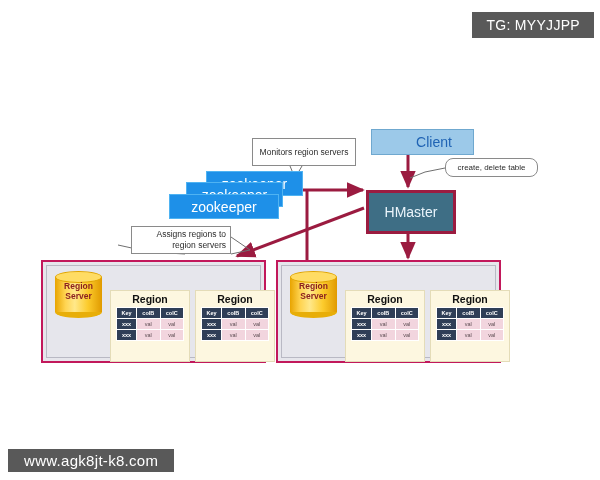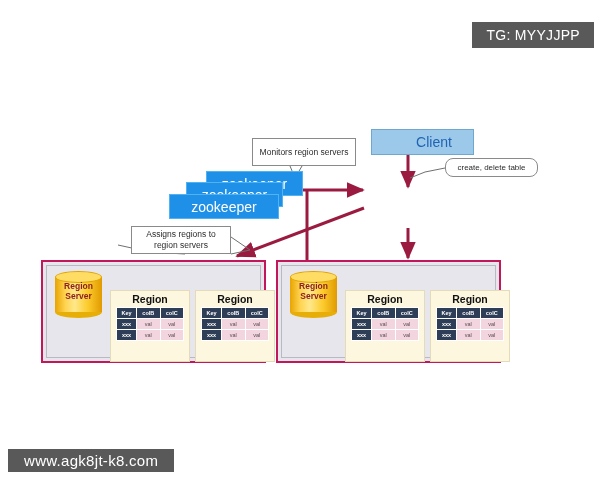--- a/index.html
+++ b/index.html
@@ -28,21 +28,20 @@
     display: flex;
     align-items: center;
     justify-content: center;
     letter-spacing: 0.3px;
   }
   #tg-watermark {
     right: 6px;
     top: 12px;
     padding: 5px 14px;
     font-size: 14px;
-    margin-top: 10px;
   }
   #site-watermark {
     left: 8px;
     bottom: 8px;
     padding: 3px 16px;
     font-size: 15px;
   }
 
   
   #diagram {
@@ -120,21 +119,21 @@
     display: flex;
     align-items: center;
     justify-content: center;
     text-align: center;
     padding: 2px 4px;
   }
   #callout-monitors { left: 252px; top: 138px; width: 104px; height: 28px; }
   #callout-create   { left: 445px; top: 158px; width: 93px; height: 19px;
                       font-size: 8px; border-radius: 8px; }
   #callout-assigns  { left: 131px; top: 226px; width: 100px; height: 28px;
-                      text-align: center; justify-content: flex-start; }
+                      text-align: right; justify-content: flex-start; }
 
   
   .rs-panel {
     position: absolute;
     top: 260px;
     width: 225px;
     height: 103px;
     background: #E6E6EC;
     border: 2px solid #C2185B;
     box-sizing: border-box;
@@ -280,20 +279,23 @@
       <span>zookeeper</span>
     </div>
     <div class="zk-box" id="zk-box-1">
       <span>zookeeper</span>
     </div>
 
     <div id="client-box">
       <span>Client</span>
     </div>
 
+    <div id="hmaster-box">
+      <span>HMaster</span>
+    </div>
 
     <div class="callout" id="callout-monitors">
       <span>Monitors region servers</span>
     </div>
     <div class="callout" id="callout-create">
       <span>create, delete table</span>
     </div>
     <div class="callout" id="callout-assigns">
       <span>Assigns regions to region servers</span>
     </div>

